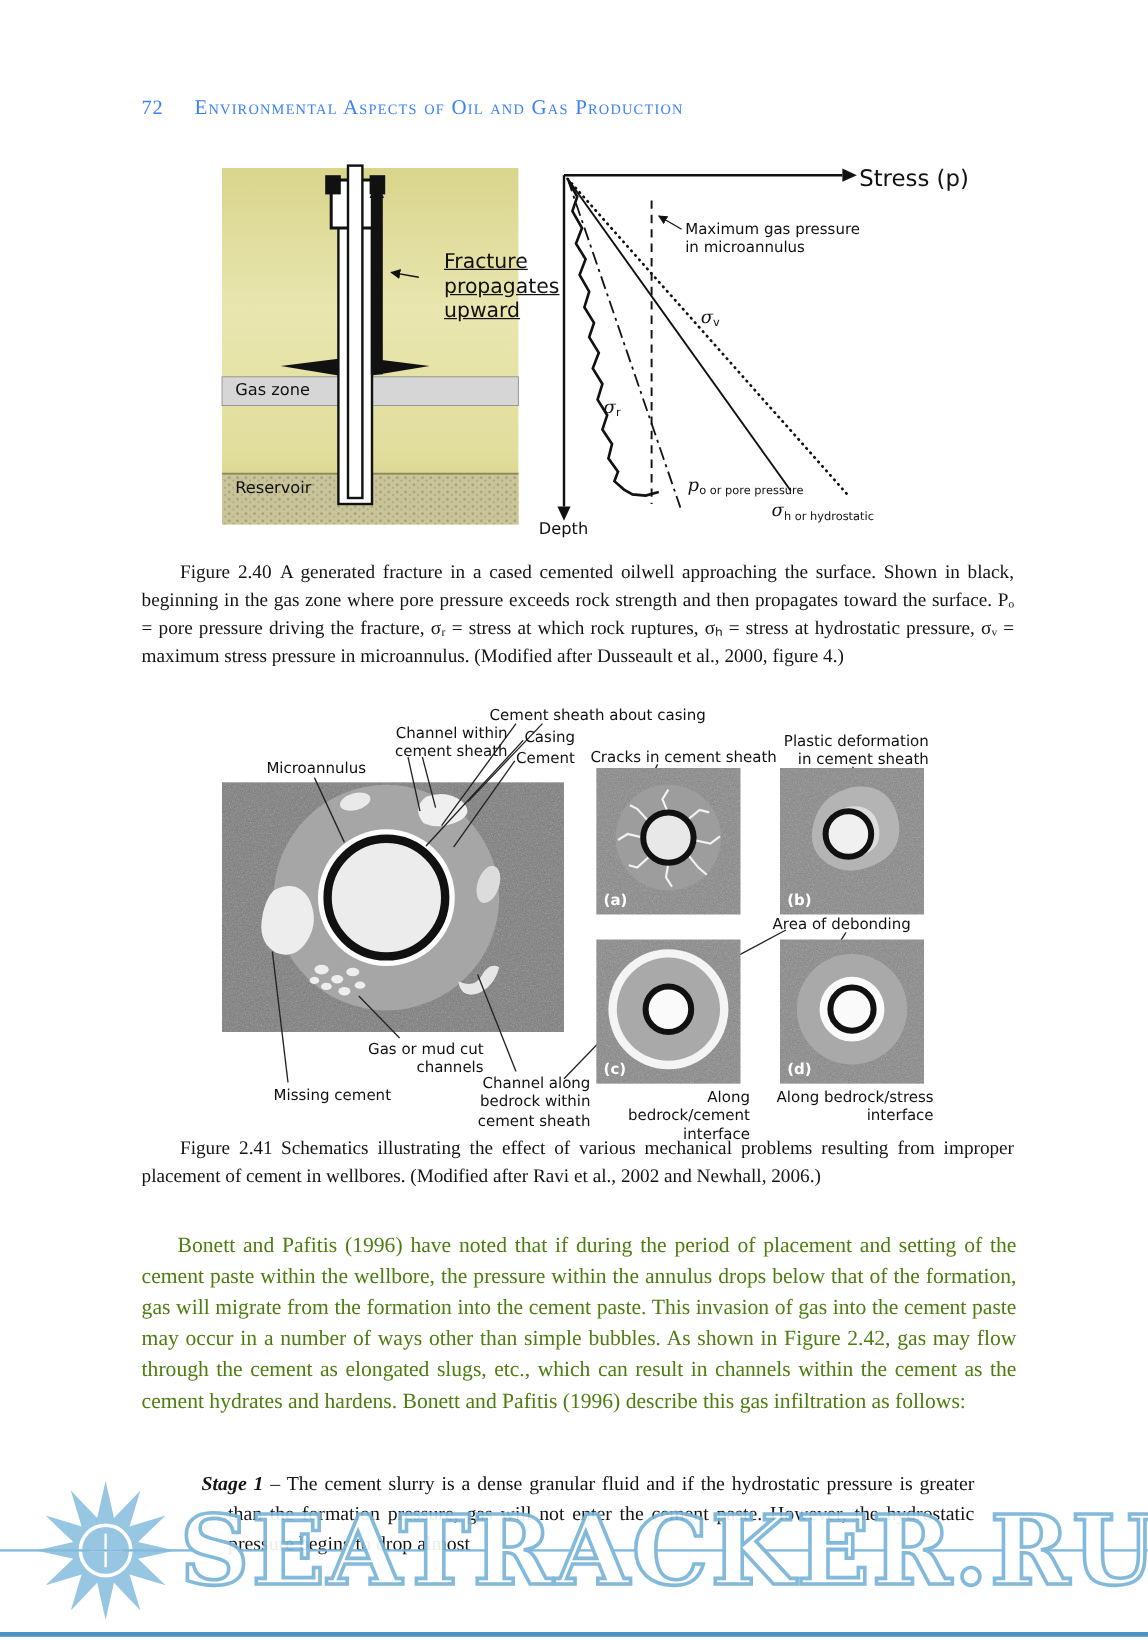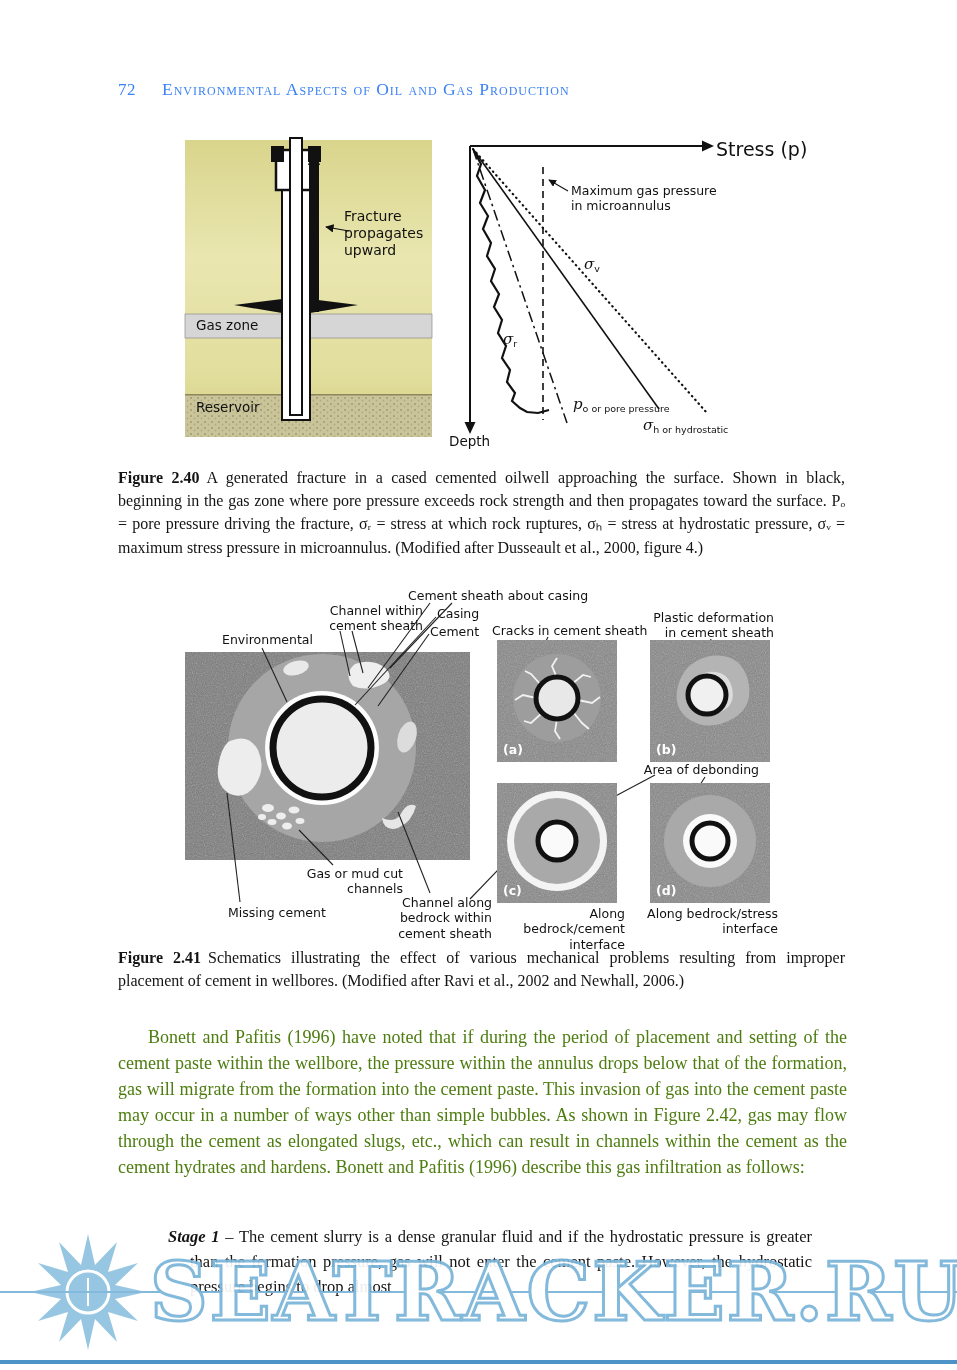--- a/index.html
+++ b/index.html
@@ -10,21 +10,21 @@
   .header{position:absolute;left:118px;top:79px;font-size:17px;color:#3b82f6;}
   .pagenum{margin-right:26px;letter-spacing:.5px;}
   .htitle{font-variant:small-caps;letter-spacing:1px;font-size:17.5px;}
   .fig-label{position:absolute;font-family:"DejaVu Sans","Liberation Sans",sans-serif;
              font-size:12.5px;line-height:1.22;color:#111;}
   .nowrap{white-space:nowrap;}
   .center{text-align:right;}
   .greek{font-style:italic;font-family:"DejaVu Serif","Liberation Serif",serif;font-size:15px;}
   .sub{font-size:9.5px;vertical-align:-3px;}
   .serif-cap{position:absolute;font-size:16px;line-height:1.45;text-align:justify;color:#141414;}
-  .cap-label{font-weight:bold;margin-right:7px;}
+  .cap-label{font-weight:normal;margin-right:7px;margin-left:32px;}
   .body-para{position:absolute;font-size:18px;line-height:26px;text-align:justify;text-indent:30px;color:#4d7c0f;}
   .stage-para{position:absolute;font-size:16.5px;line-height:25px;text-align:justify;
               padding-left:22px;text-indent:-22px;color:#141414;}
   .stage-label{font-weight:bold;font-style:italic;}
   .panel-letter{position:absolute;color:#fff;font-weight:bold;
                 font-family:"DejaVu Sans",sans-serif;font-size:12.5px;}
   .watermark{position:absolute;left:0;top:1225px;width:957px;height:134px;opacity:.92;pointer-events:none;z-index:40;}
   .wm-text{position:absolute;left:150px;top:20px;width:800px;text-align:center;
            font-family:"DejaVu Serif",serif;font-weight:bold;font-size:80px;letter-spacing:2px;
            color:#fff;-webkit-text-stroke:3px #79b5d9;white-space:nowrap;}
@@ -177,41 +177,41 @@
       <circle cx="710" cy="841" r="46" fill="#a9a9a9"></circle>
       <circle cx="710" cy="841" r="27" fill="#fafafa"></circle>
       <circle cx="710" cy="841" r="18" fill="#fafafa" stroke="#111" stroke-width="5"></circle>
     </g>
   </svg>
 
   <div class="header">
     <span class="pagenum">72</span><span class="htitle">Environmental Aspects of Oil and Gas Production</span>
   </div>
 
-  <div class="fig-label" style="left:344px;top:208px;width:80px;font-size:14px;">Fracture propagates upward</div>
+  <div class="fig-label" style="left:370px;top:208px;width:80px;font-size:17px;text-decoration:underline;">Fracture propagates upward</div>
   <div class="fig-label nowrap" style="left:196px;top:317px;font-size:13.5px;">Gas zone</div>
   <div class="fig-label nowrap" style="left:196px;top:399px;font-size:13.5px;">Reservoir</div>
 
   <div class="fig-label nowrap" style="left:716px;top:138px;font-size:19px;">Stress (p)</div>
   <div class="fig-label nowrap" style="left:449px;top:433px;font-size:13.5px;">Depth</div>
   <div class="fig-label" style="left:571px;top:183px;width:160px;">Maximum gas pressure in microannulus</div>
   <div class="fig-label nowrap" style="left:584px;top:255px;"><span class="greek">σ</span><span class="sub">v</span></div>
   <div class="fig-label nowrap" style="left:503px;top:330px;"><span class="greek">σ</span><span class="sub">r</span></div>
   <div class="fig-label nowrap" style="left:573px;top:395px;"><span class="greek">p</span><span class="sub">o or pore pressure</span></div>
   <div class="fig-label nowrap" style="left:643px;top:416px;"><span class="greek">σ</span><span class="sub">h or hydrostatic</span></div>
 
   <div class="serif-cap" style="left:118px;top:466px;width:727px;">
     <span class="cap-label">Figure 2.40</span><span>A generated fracture in a cased cemented oilwell approaching the surface. Shown in black, beginning in the gas zone where pore pressure exceeds rock strength and then propagates toward the surface. Pₒ = pore pressure driving the fracture, σᵣ = stress at which rock ruptures, σₕ = stress at hydrostatic pressure, σᵥ = maximum stress pressure in microannulus. (Modified after Dusseault et al., 2000, figure 4.)</span>
   </div>
 
   <div class="fig-label nowrap" style="left:408px;top:588px;">Cement sheath about casing</div>
   <div class="fig-label center" style="left:295px;top:603px;width:128px;">Channel within cement sheath</div>
   <div class="fig-label nowrap" style="left:437px;top:606px;">Casing</div>
   <div class="fig-label nowrap" style="left:430px;top:624px;">Cement</div>
-  <div class="fig-label nowrap" style="left:222px;top:632px;">Environmental</div>
+  <div class="fig-label nowrap" style="left:222px;top:632px;">Microannulus</div>
   <div class="fig-label nowrap" style="left:492px;top:623px;">Cracks in cement sheath</div>
   <div class="fig-label center" style="left:650px;top:610px;width:124px;">Plastic deformation in cement sheath</div>
   <div class="fig-label center nowrap" style="left:624px;top:762px;width:135px;">Area of debonding</div>
   <div class="fig-label center" style="left:289px;top:866px;width:114px;">Gas or mud cut channels</div>
   <div class="fig-label nowrap" style="left:228px;top:905px;">Missing cement</div>
   <div class="fig-label center" style="left:366px;top:895px;width:126px;">Channel along bedrock within cement sheath</div>
   <div class="fig-label center" style="left:489px;top:906px;width:136px;">Along bedrock/cement interface</div>
   <div class="fig-label center" style="left:642px;top:906px;width:136px;">Along bedrock/stress interface</div>
 
   <div class="panel-letter" style="left:503px;top:742px;">(a)</div>

